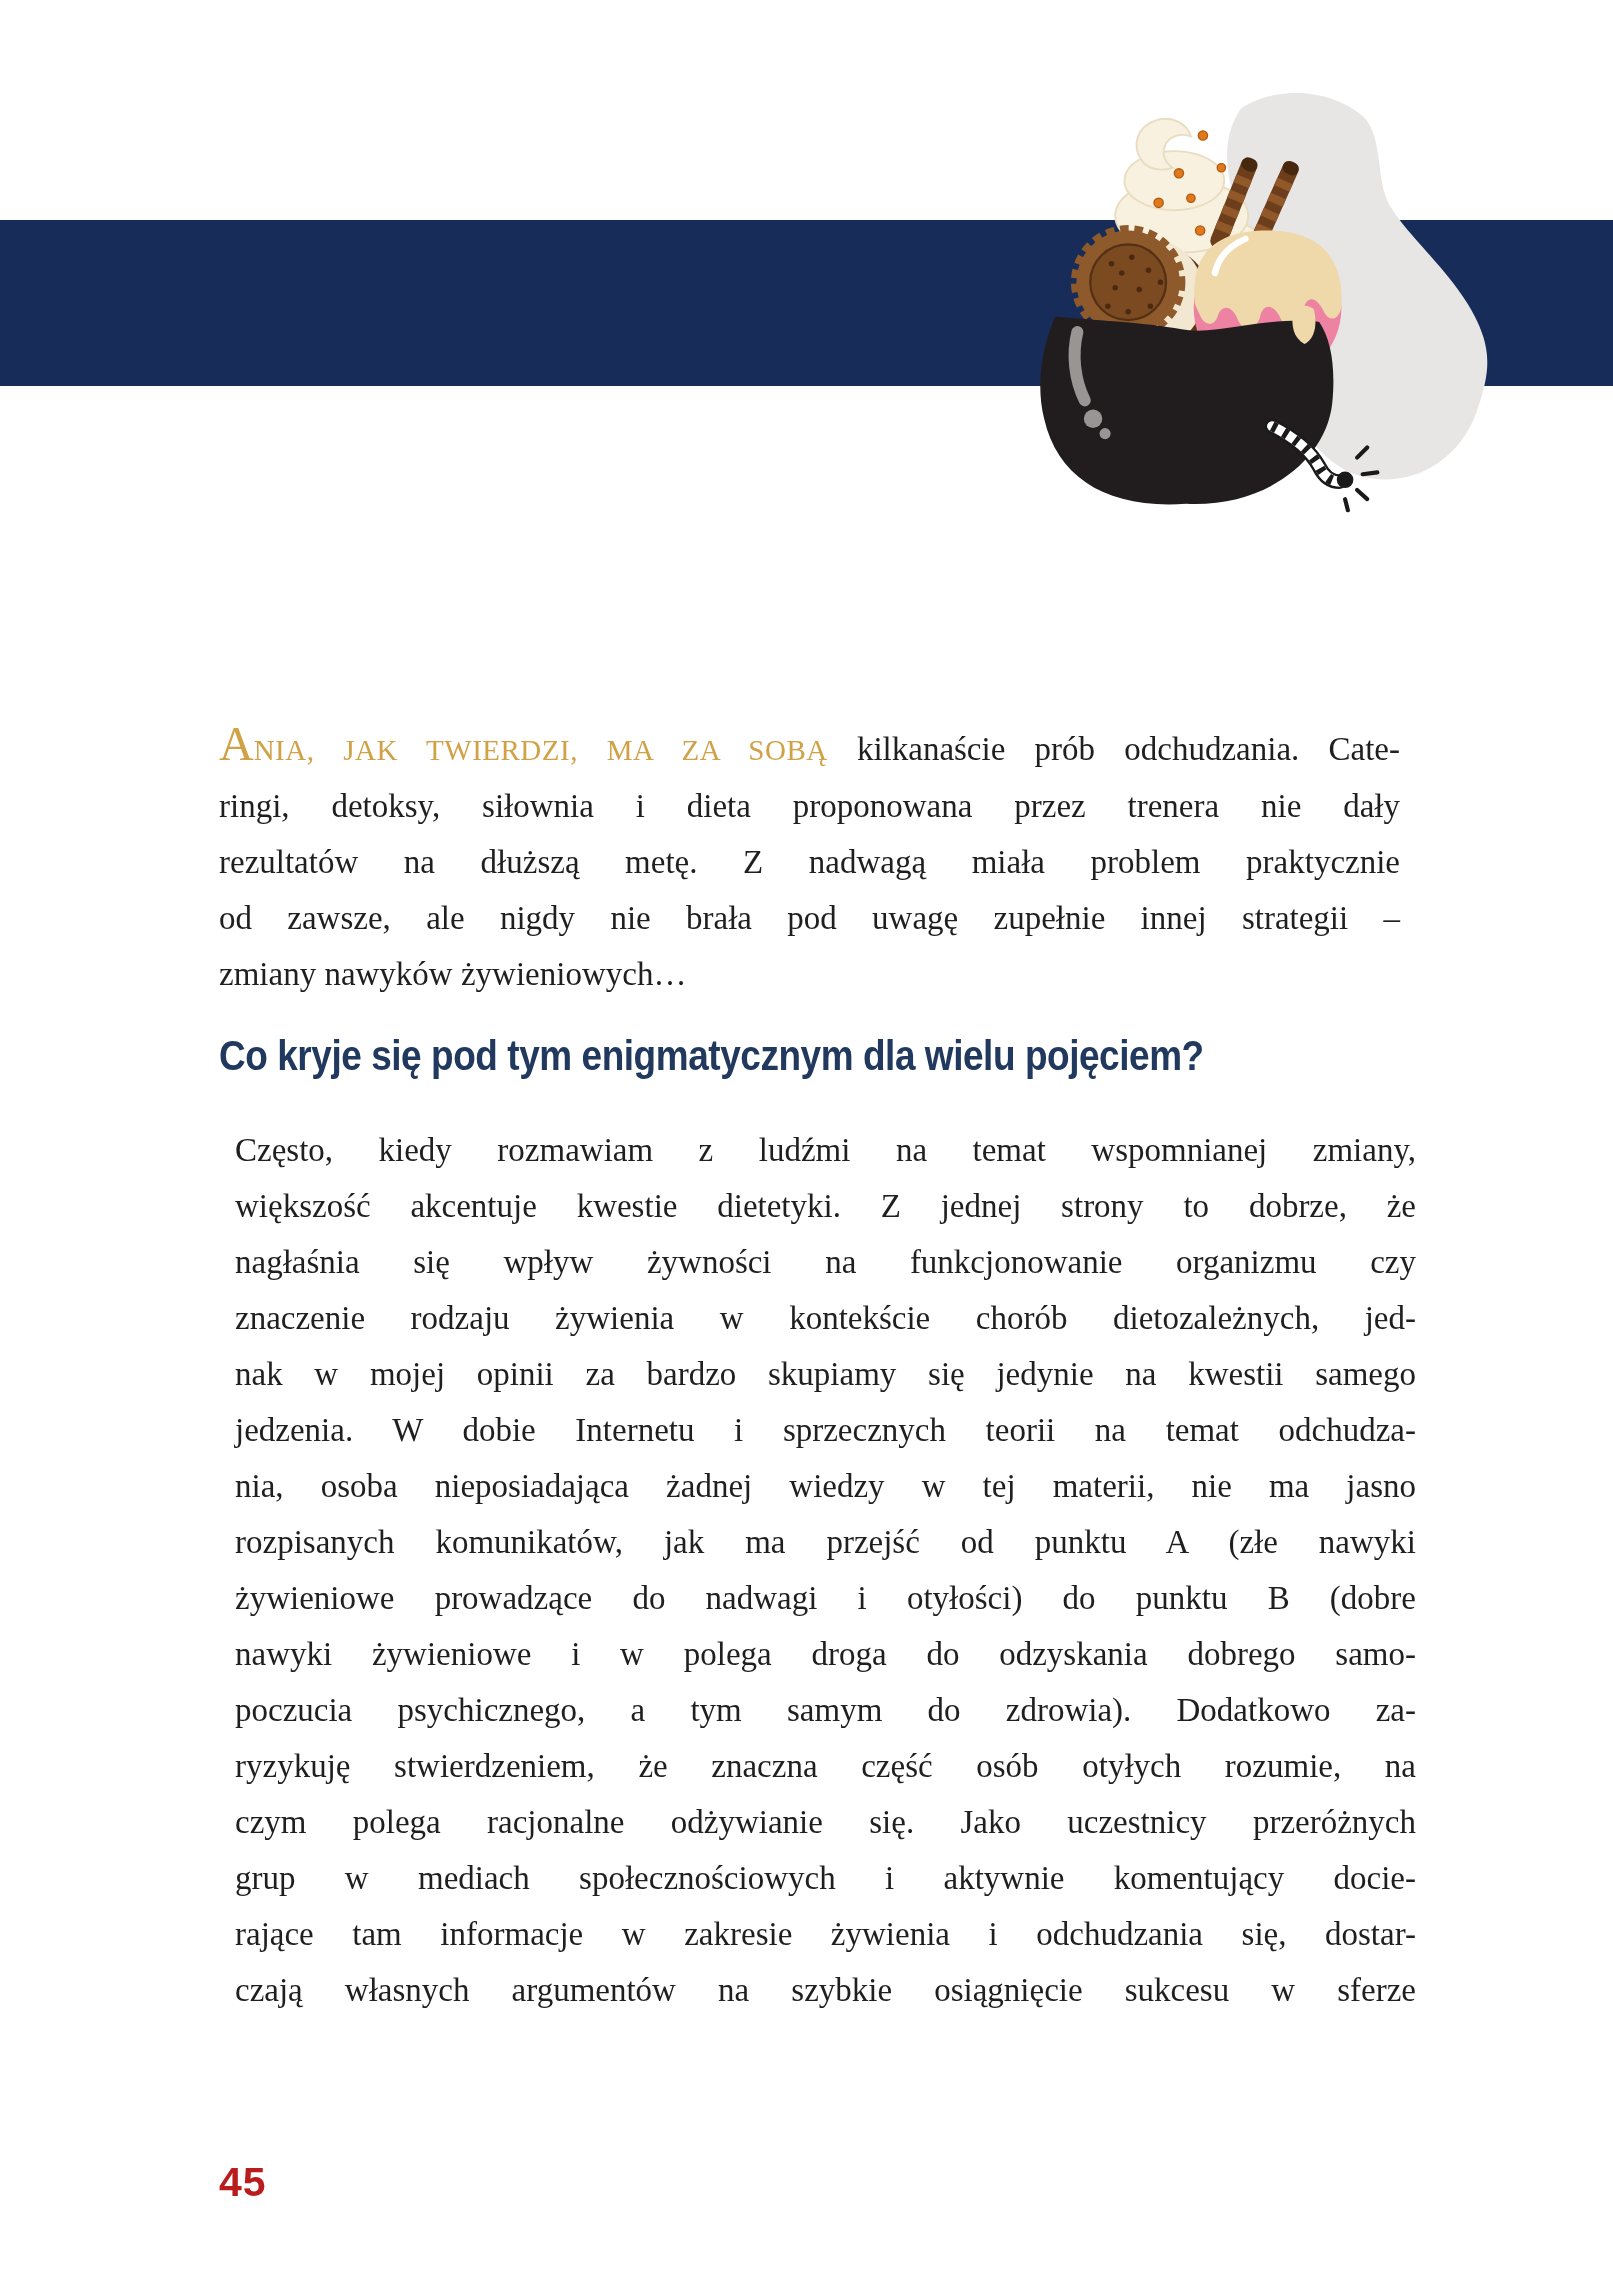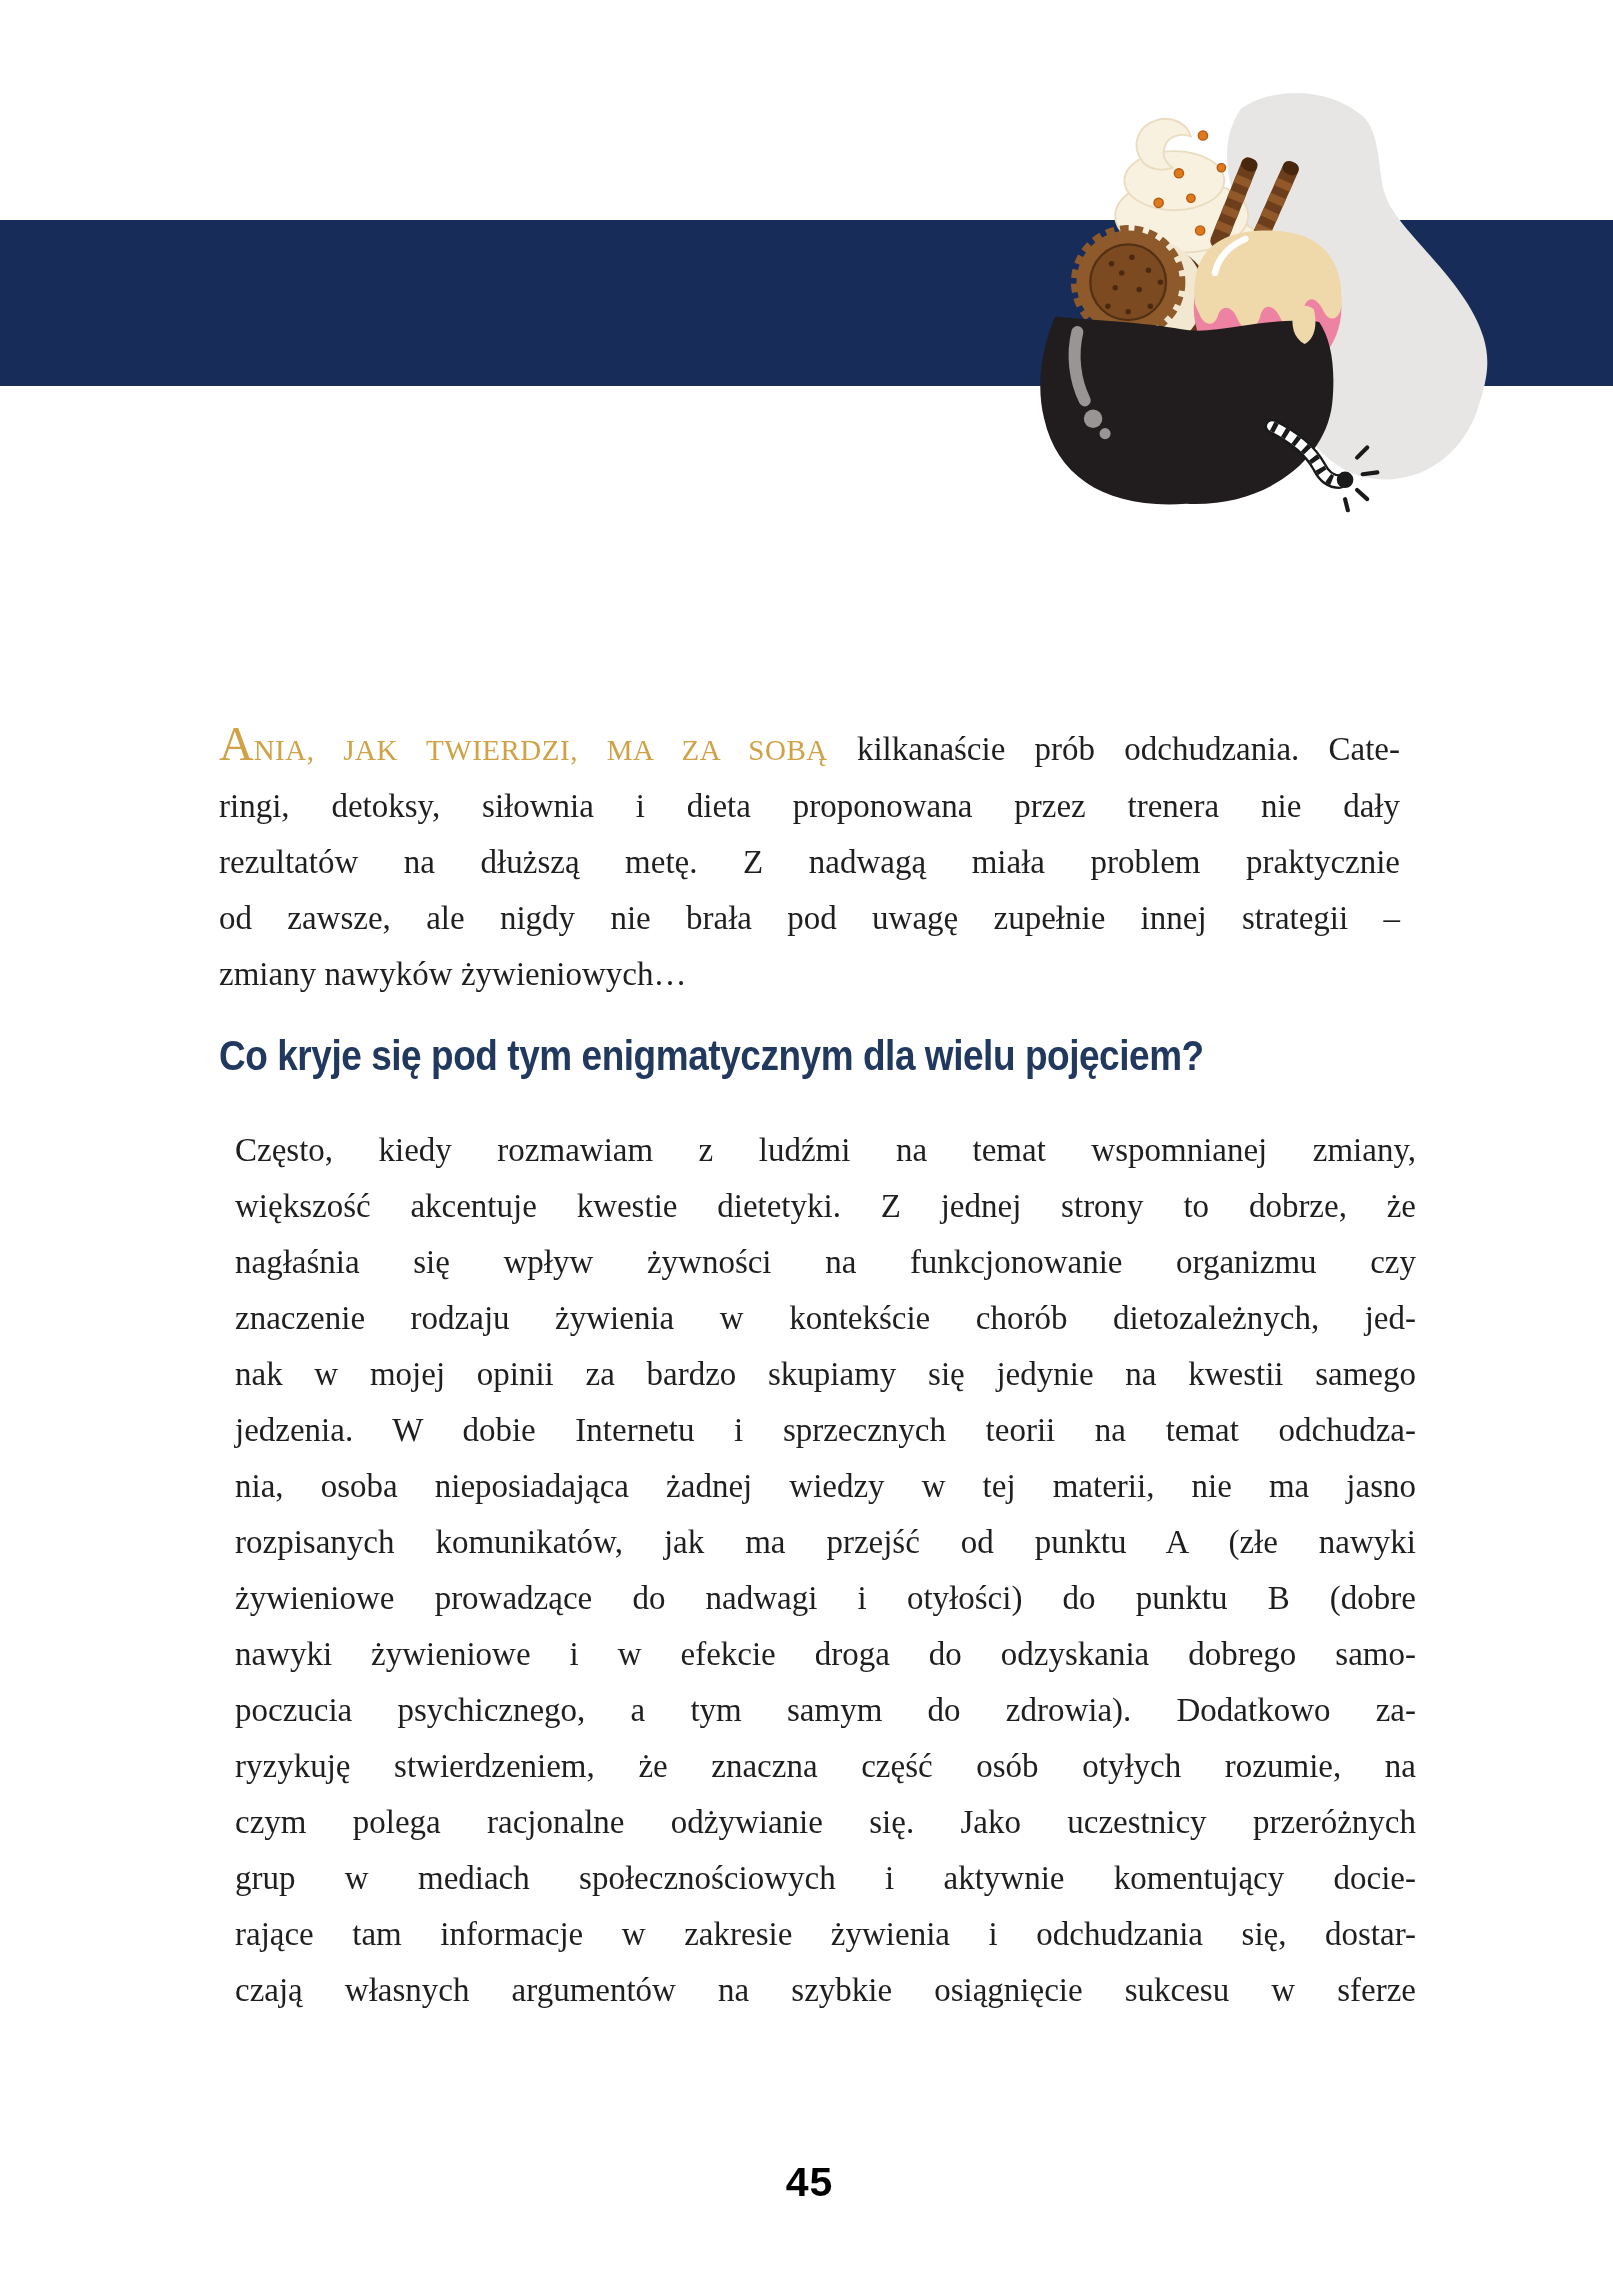--- a/index.html
+++ b/index.html
@@ -17,23 +17,23 @@
   #intro{top:716px;}
   #heading{top:1028px;line-height:56px;white-space:nowrap;}
   .heading-inner{display:inline-block;transform:scaleX(0.88);transform-origin:0 50%;
         font-family:"Liberation Sans","DejaVu Sans",sans-serif;font-weight:700;font-size:42px;
         letter-spacing:-0.5px;color:#21395f;}
   #bodypara{top:1122px;margin-left:16px;}
   
   .lead-initial{color:#d0a145;font-size:48px;}
   .lead{color:#d0a145;font-size:29px;text-transform:uppercase;letter-spacing:0.5px;}
   
-  #pagenum{position:absolute;left:219px;width:1181px;top:2159px;line-height:46px;text-align:center;
+  #pagenum{position:absolute;left:219px;width:1181px;top:2159px;line-height:46px;text-align:left;
         font-family:"Liberation Sans","DejaVu Sans",sans-serif;font-weight:700;font-size:41px;
-        color:#000000;letter-spacing:0.9px;z-index:3;}
+        color:#b91c1c;letter-spacing:0.9px;z-index:3;}
 </style>
 </head>
 <body>
 
 <div id="page">
 
   <div id="band"></div>
 
   <svg id="illo" viewBox="0 0 520 470" width="480" height="434" xmlns="http://www.w3.org/2000/svg">
 
@@ -151,21 +151,21 @@
   <div id="bodypara" class="textblock">
     <div class="line">Często, kiedy rozmawiam z ludźmi na temat wspomnianej zmiany,</div>
     <div class="line">większość akcentuje kwestie dietetyki. Z jednej strony to dobrze, że</div>
     <div class="line">nagłaśnia się wpływ żywności na funkcjonowanie organizmu czy</div>
     <div class="line">znaczenie rodzaju żywienia w kontekście chorób dietozależnych, jed-</div>
     <div class="line">nak w mojej opinii za bardzo skupiamy się jedynie na kwestii samego</div>
     <div class="line">jedzenia. W dobie Internetu i sprzecznych teorii na temat odchudza-</div>
     <div class="line">nia, osoba nieposiadająca żadnej wiedzy w tej materii, nie ma jasno</div>
     <div class="line">rozpisanych komunikatów, jak ma przejść od punktu A (złe nawyki</div>
     <div class="line">żywieniowe prowadzące do nadwagi i otyłości) do punktu B (dobre</div>
-    <div class="line">nawyki żywieniowe i w efekcie droga do odzyskania dobrego samo-</div>
+    <div class="line">nawyki żywieniowe i w polega droga do odzyskania dobrego samo-</div>
     <div class="line">poczucia psychicznego, a tym samym do zdrowia). Dodatkowo za-</div>
     <div class="line">ryzykuję stwierdzeniem, że znaczna część osób otyłych rozumie, na</div>
     <div class="line">czym polega racjonalne odżywianie się. Jako uczestnicy przeróżnych</div>
     <div class="line">grup w mediach społecznościowych i aktywnie komentujący docie-</div>
     <div class="line">rające tam informacje w zakresie żywienia i odchudzania się, dostar-</div>
     <div class="line">czają własnych argumentów na szybkie osiągnięcie sukcesu w sferze</div>
   </div>
 
   <div id="pagenum">45</div>
 

